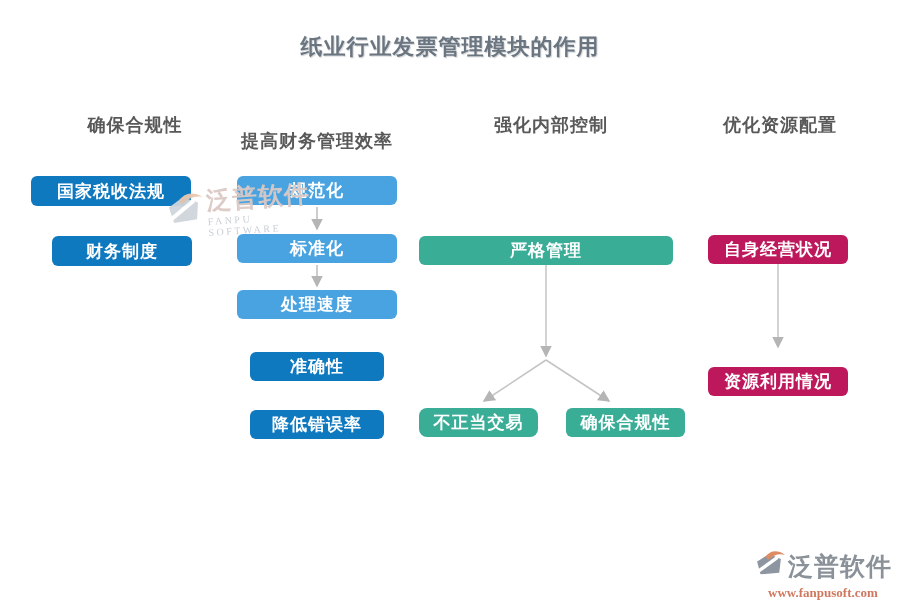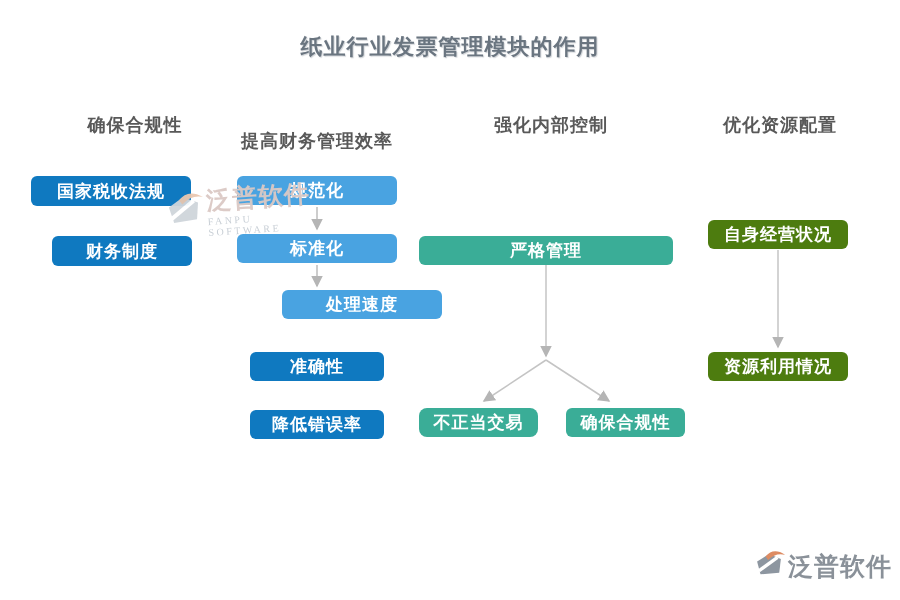--- a/index.html
+++ b/index.html
@@ -18,21 +18,21 @@
     font-size:18px;font-weight:bold;color:#595959;letter-spacing:1px;
   }
   .node{
     position:absolute;border-radius:6px;color:#ffffff;font-weight:bold;
     font-size:17px;text-align:center;display:flex;align-items:center;justify-content:center;
     letter-spacing:1px;
   }
   .dark-blue{background:#0f79c0;}
   .light-blue{background:#49a3e1;}
   .teal{background:#3aad97;}
-  .orange{background:#4d7c0f;}
+  .orange{background:#be185d;margin-top:15px;}
   .arrow-layer{position:absolute;left:0;top:0;pointer-events:none;}
   .watermark{
     position:absolute;left:163px;top:186px;width:150px;
     transform:rotate(-4deg);opacity:.95;
   }
   .watermark .wm-row{display:flex;align-items:flex-start;}
   .wm-texts{margin-left:2px;}
   .wm-name{font-size:25px;color:#dbc9c5;font-weight:bold;letter-spacing:1px;line-height:25px;}
   .wm-sub{font-size:10px;color:#c6cdd4;letter-spacing:2.5px;margin-top:3px;}
   .footer-logo{position:absolute;left:752px;top:548px;width:146px;}
@@ -63,21 +63,21 @@
   <line x1="546" y1="360" x2="484" y2="401" stroke="#c4c4c4" stroke-width="1.5" marker-end="url(#ah)"></line>
   <line x1="546" y1="360" x2="609" y2="401" stroke="#c4c4c4" stroke-width="1.5" marker-end="url(#ah)"></line>
   <line x1="778" y1="250" x2="778" y2="347" stroke="#c4c4c4" stroke-width="1.5" marker-end="url(#ah)"></line>
 </svg>
 
 <div class="node dark-blue" style="left:31px;top:176px;width:160px;height:30px;">国家税收法规</div>
 <div class="node dark-blue" style="left:52px;top:236px;width:140px;height:30px;">财务制度</div>
 
 <div class="node light-blue" style="left:237px;top:176px;width:160px;height:29px;">规范化</div>
 <div class="node light-blue" style="left:237px;top:234px;width:160px;height:29px;">标准化</div>
-<div class="node light-blue" style="left:237px;top:290px;width:160px;height:29px;margin-left:45px;">处理速度</div>
+<div class="node light-blue" style="left:237px;top:290px;width:160px;height:29px;">处理速度</div>
 <div class="node dark-blue" style="left:250px;top:352px;width:134px;height:29px;">准确性</div>
 <div class="node dark-blue" style="left:250px;top:410px;width:134px;height:29px;">降低错误率</div>
 
 <div class="node teal" style="left:419px;top:236px;width:254px;height:29px;">严格管理</div>
 <div class="node teal" style="left:419px;top:408px;width:119px;height:29px;border-radius:8px;">不正当交易</div>
 <div class="node teal" style="left:566px;top:408px;width:119px;height:29px;">确保合规性</div>
 
 <div class="node orange" style="left:708px;top:220px;width:140px;height:29px;">自身经营状况</div>
 <div class="node orange" style="left:708px;top:352px;width:140px;height:29px;">资源利用情况</div>
 
@@ -101,13 +101,14 @@
   <div class="fl-row">
     <span>
       <svg width="34" height="34" viewBox="0 0 40 40">
         <path d="M6,16 L20,7 L34,13 L32,29 L10,31 Z" fill="#8d96a0"></path>
         <line x1="8" y1="27" x2="30" y2="11" stroke="#ffffff" stroke-width="4"></line>
         <path d="M16,10 Q25,-1 39,8 Q28,5 19,14 Z" fill="#dd8b62"></path>
       </svg>
     </span>
     <span class="fl-name">泛普软件</span>
   </div>
+  <div class="fl-url">www.fanpusoft.com</div>
 </div>
 
 </body></html>

